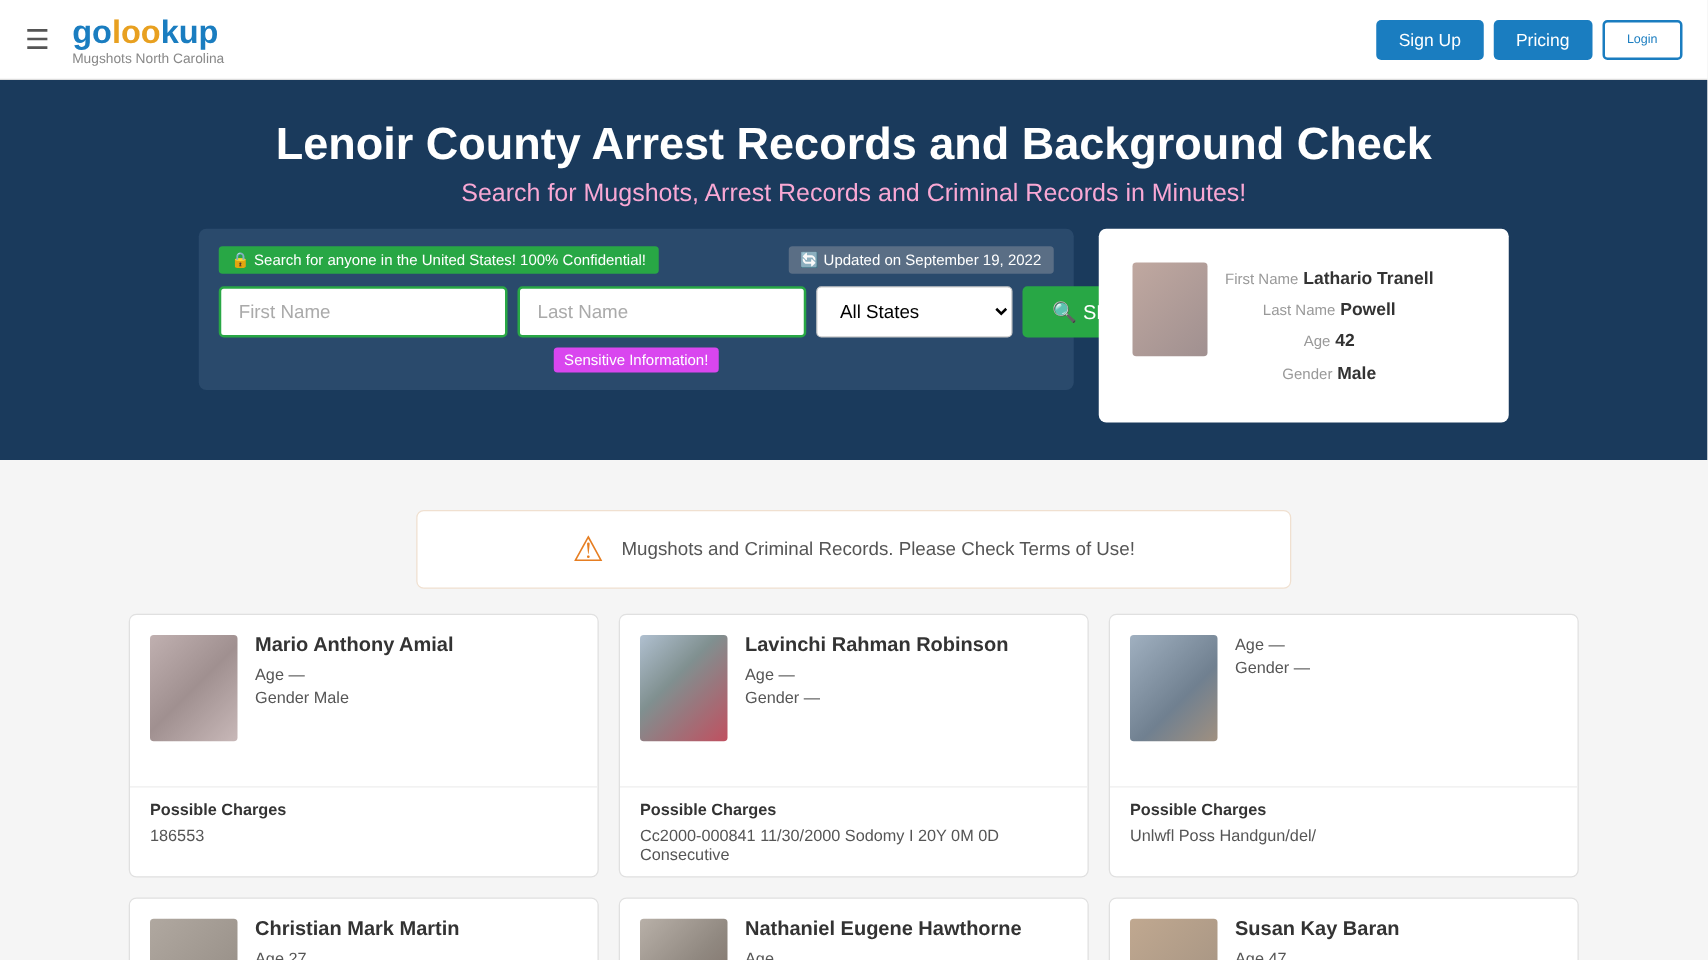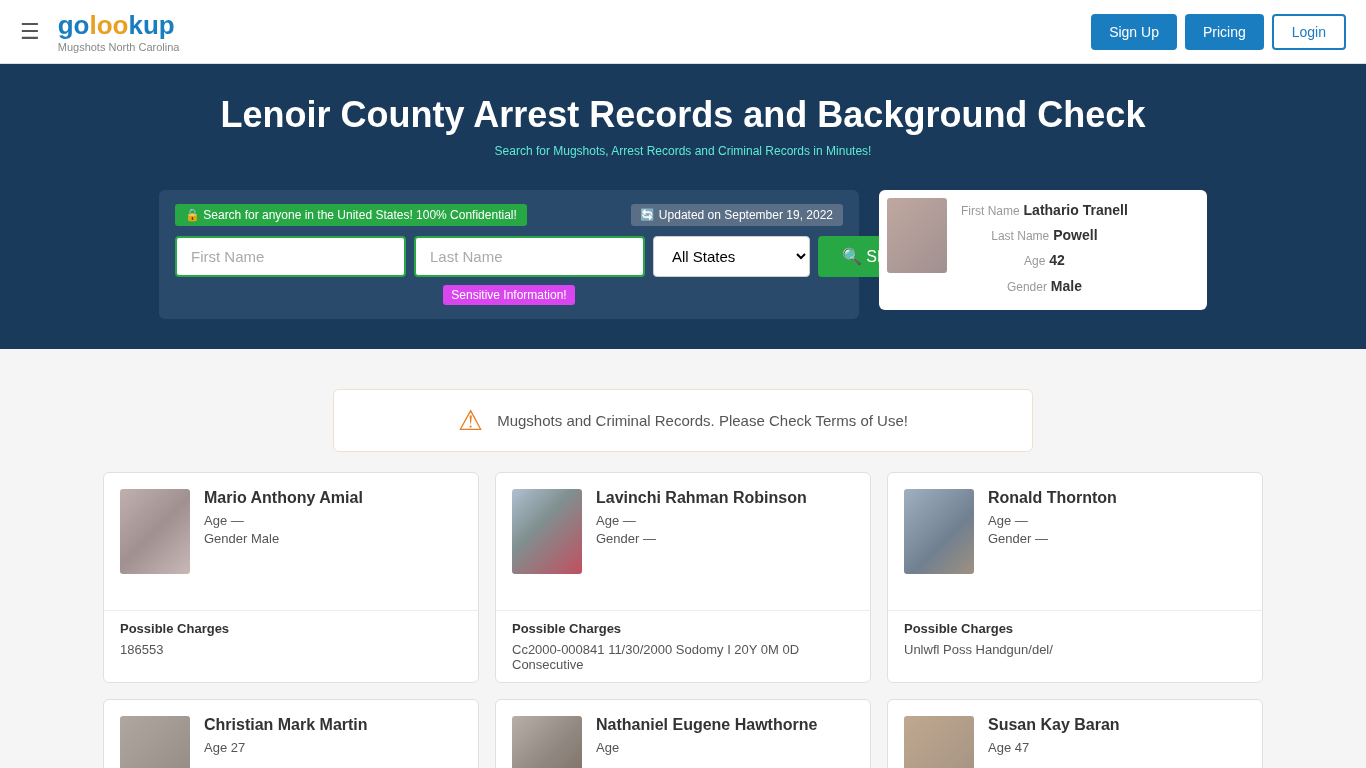--- a/index.html
+++ b/index.html
@@ -17,31 +17,31 @@
     }
     .header-left { display: flex; align-items: center; gap: 18px; }
     .hamburger { font-size: 22px; cursor: pointer; color: #555; }
     .logo-container { display: flex; flex-direction: column; }
     .logo-text { font-size: 26px; font-weight: bold; color: #1a7dc0; }
     .logo-text span { color: #e8a020; }
     .logo-sub { font-size: 11px; color: #888; }
     .header-right { display: flex; gap: 8px; }
     .btn-signup { background: #1a7dc0; color: #fff; border: none; padding: 8px 18px; border-radius: 4px; cursor: pointer; font-size: 14px; }
     .btn-pricing { background: #1a7dc0; color: #fff; border: none; padding: 8px 18px; border-radius: 4px; cursor: pointer; font-size: 14px; text-align: right; }
-    .btn-login { background: #fff; color: #1a7dc0; border: 2px solid #1a7dc0; padding: 8px 18px; border-radius: 4px; cursor: pointer; font-size: 14px; }
+    .btn-login { background: #fff; color: #1a7dc0; border: 2px solid #1a7dc0; padding: 8px 18px; border-radius: 4px; cursor: pointer; font-size: 10px; }
 
     
     .hero {
       background: #1a3a5c;
       padding: 30px 20px 30px;
       text-align: center;
       color: #fff;
     }
     .hero h1 { font-size: 36px; font-weight: bold; margin-bottom: 8px; }
-    .hero p { font-size: 12px; color: #5eead4; margin-bottom: 32px; }
+    .hero p { font-size: 20px; color: #f9a8d4; margin-bottom: 16px; }
 
     .search-area {
       display: flex;
       justify-content: center;
       gap: 20px;
       align-items: flex-start;
     }
 
     .search-box {
       background: #2a4a6c;
@@ -107,21 +107,21 @@
       font-size: 12px;
       padding: 3px 8px;
       border-radius: 3px;
       display: inline-block;
     }
 
     
     .featured-card {
       background: #fff;
       border-radius: 6px;
-      padding: 8px;
+      padding: 27px;
       width: 328px;
       color: #333;
       display: flex;
       align-items: flex-start;
       gap: 14px;
       min-height: 120px;
     }
     .featured-card .avatar {
       width: 60px;
       height: 75px;
@@ -327,21 +327,20 @@
     <div class="person-card-charges">
       <div class="charges-title">Possible Charges</div>
       <div class="charge-text">Cc2000-000841 11/30/2000 Sodomy I 20Y 0M 0D Consecutive</div>
     </div>
 
   </div>
       <div class="person-card">
     <div class="person-card-top">
       <div class="person-avatar blur-bg-3"></div>
       <div class="person-info">
-        <h3>Ronald Thornton</h3>
         <p>Age —</p>
         <p>Gender —</p>
       </div>
     </div>
 
     <div class="person-card-charges">
       <div class="charges-title">Possible Charges</div>
       <div class="charge-text">Unlwfl Poss Handgun/del/</div>
     </div>
 

